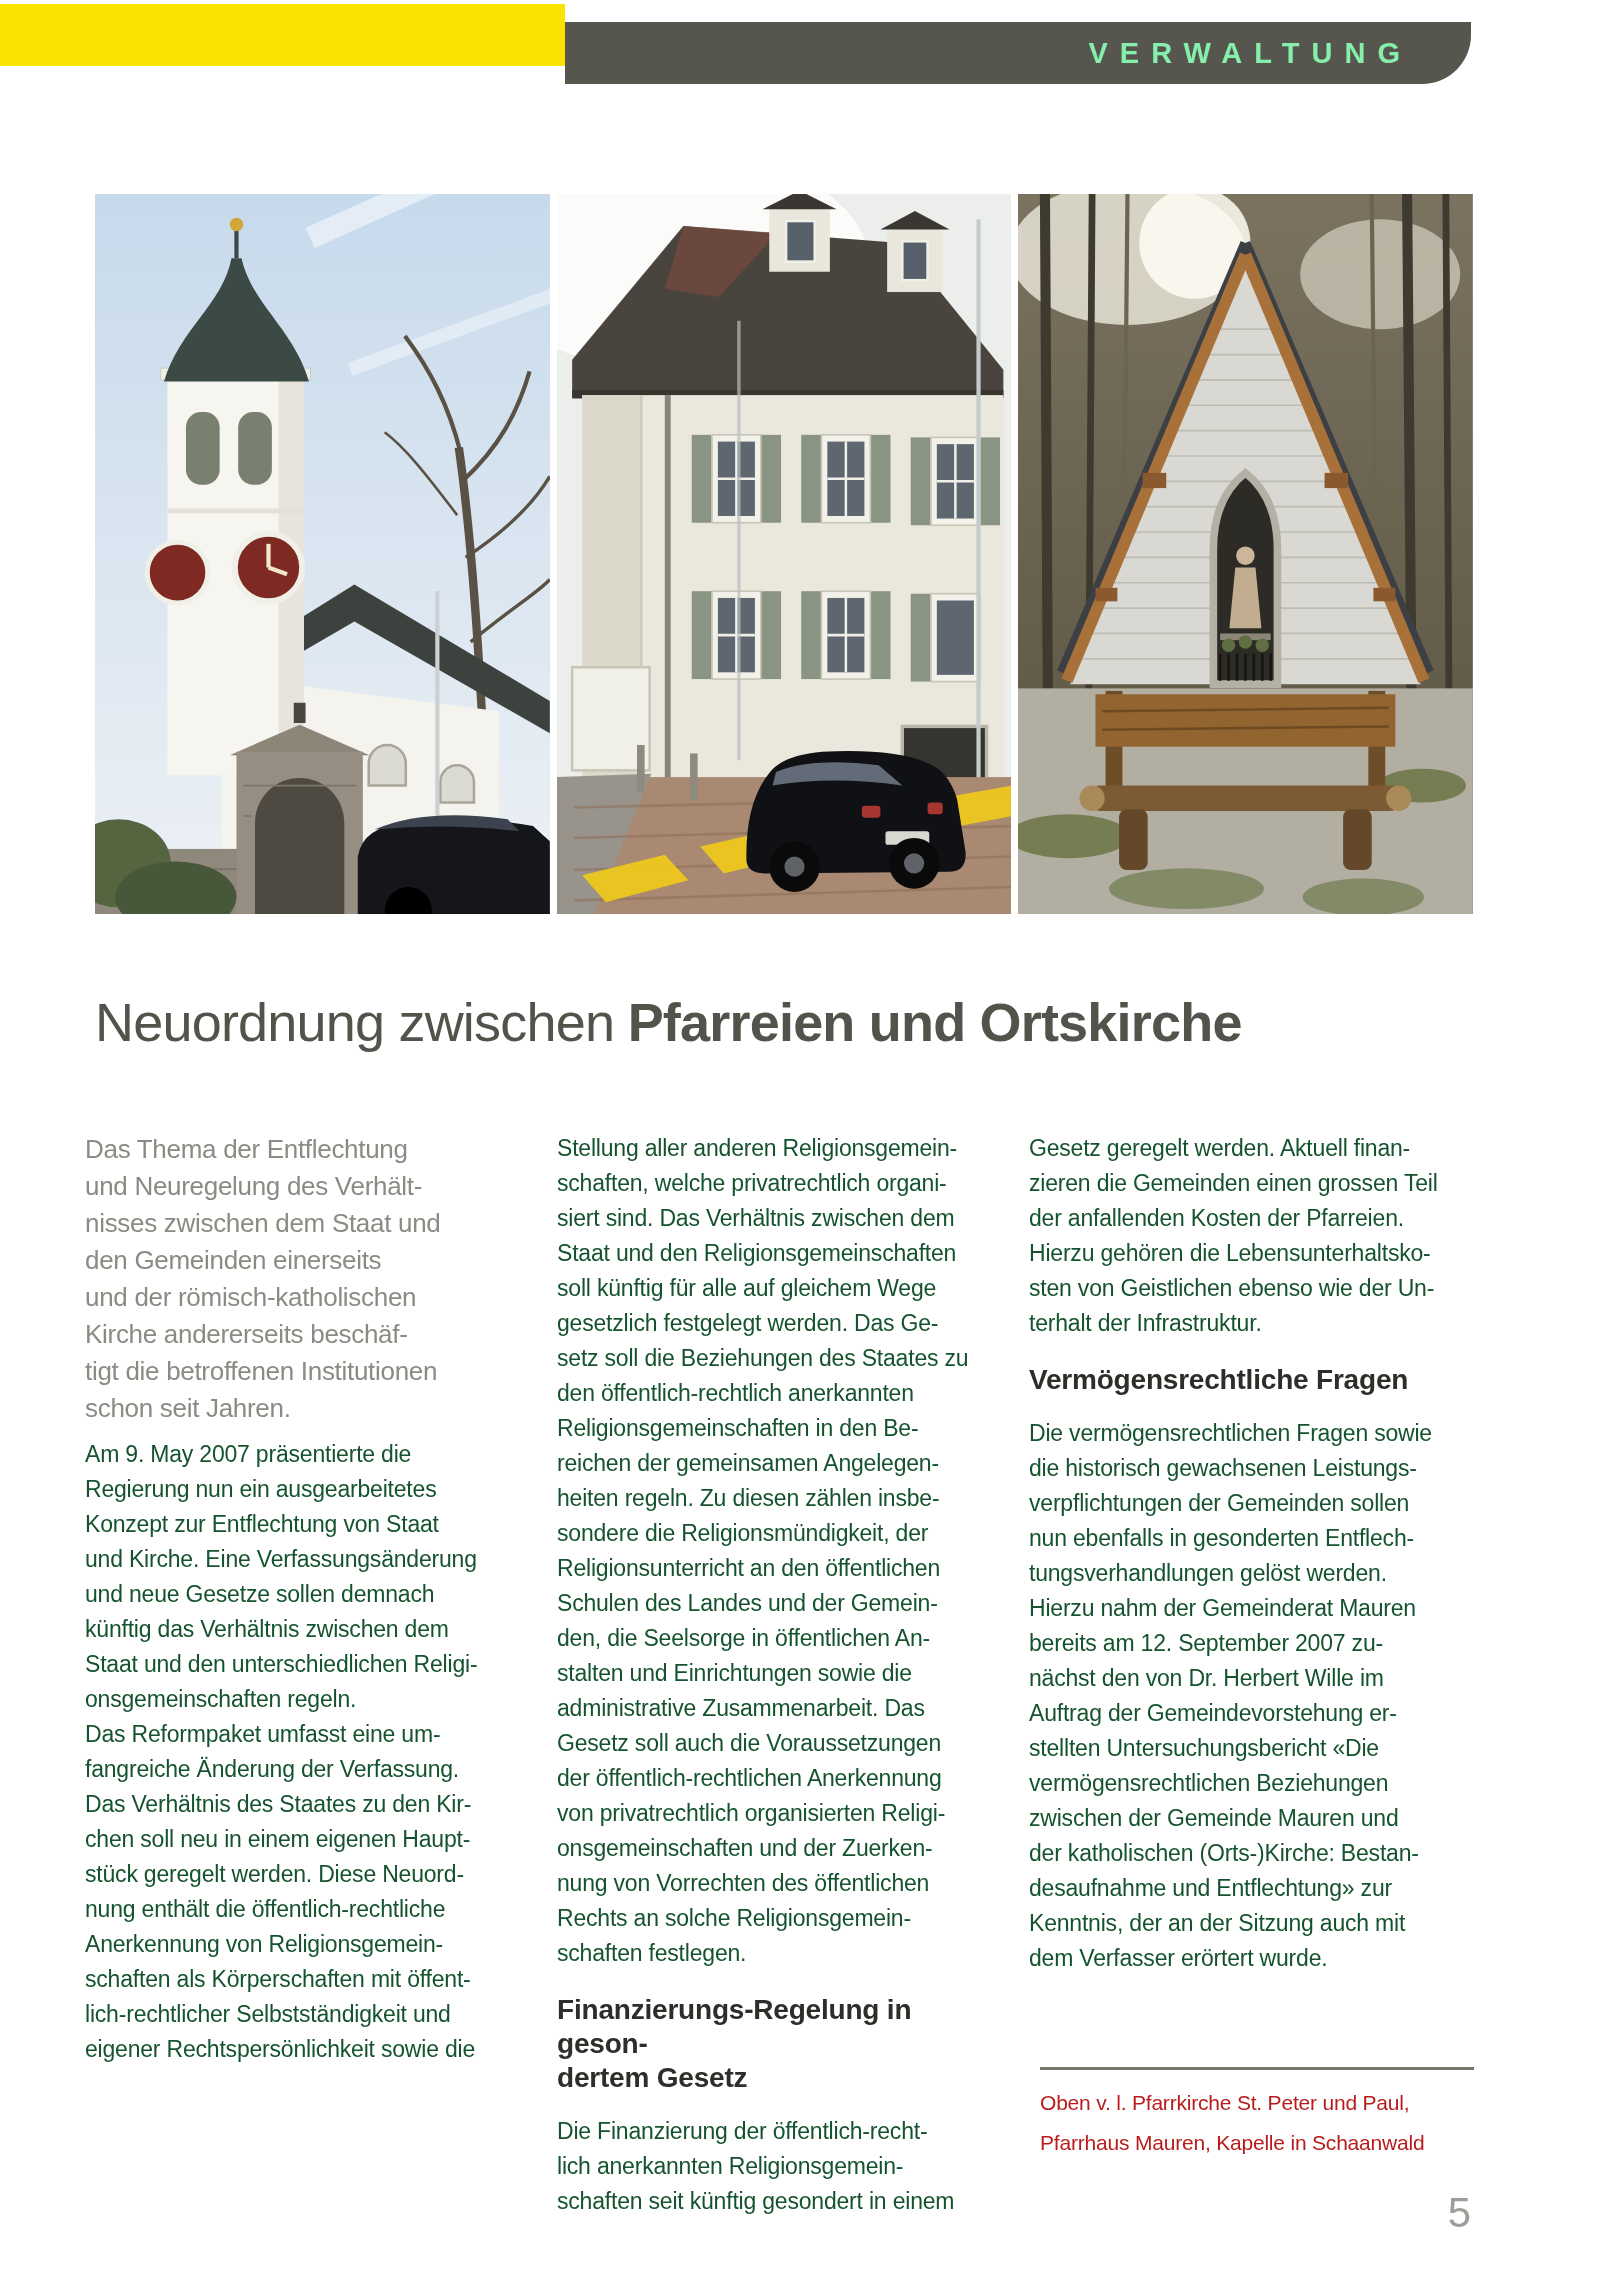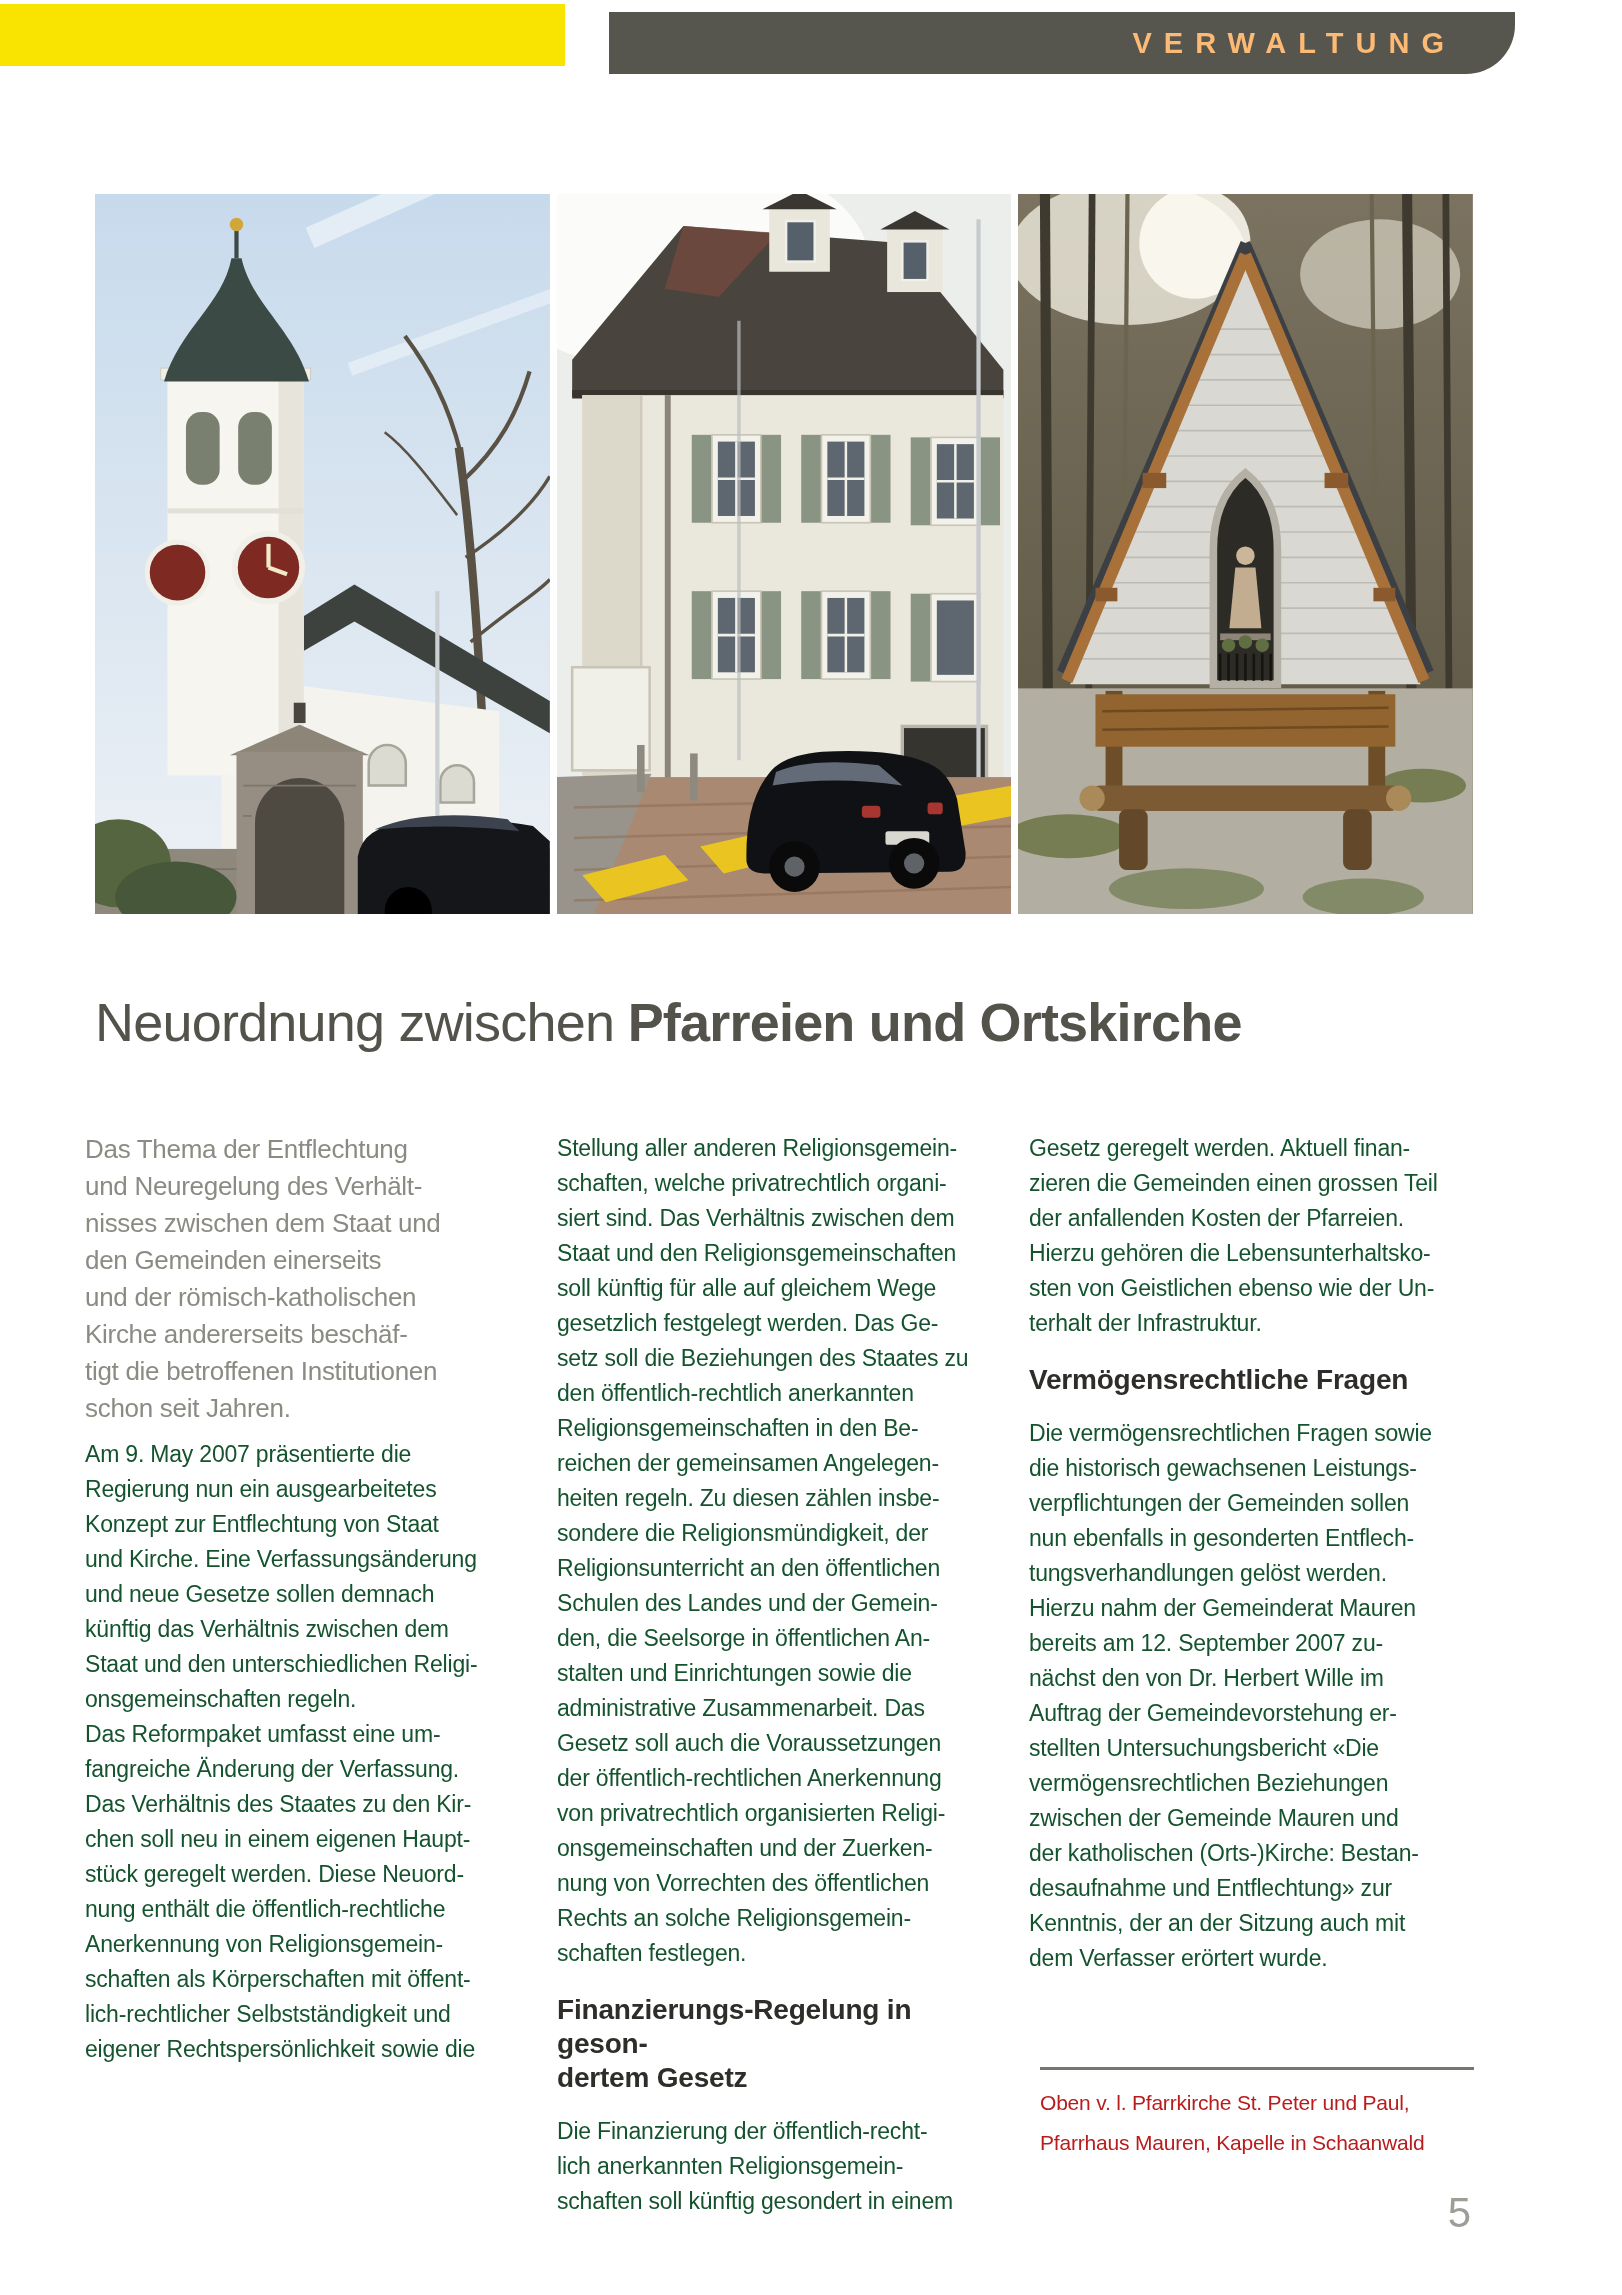--- a/index.html
+++ b/index.html
@@ -1,24 +1,24 @@
 <!DOCTYPE html>
 <html style="font-size:13.5px"><head>
 <meta charset="utf-8">
 <style>
   html,body{margin:0;padding:0;background:#ffffff;}
   .page{position:relative;width:1623px;height:2295px;background:#ffffff;overflow:hidden;
         font-family:"Liberation Sans",sans-serif;}
 
   
   .topbar-yellow{position:absolute;left:0;top:4.2px;width:565px;height:62px;background:#F9E300;}
-  .topbar-gray{position:absolute;left:565px;top:12px;width:906px;height:62px;background:#56564E;
+  .topbar-gray{position:absolute;left:565px;top:22px;width:906px;height:62px;background:#56564E;
                border-radius:0 0 49px 0;box-sizing:border-box;
-               color:#fdba74;font-weight:bold;font-size:29px;letter-spacing:12px;
-               line-height:62px;text-align:right;padding-right:59px;margin-left:44px;}
+               color:#86efac;font-weight:bold;font-size:29px;letter-spacing:12px;
+               line-height:62px;text-align:right;padding-right:59px;}
 
   
   .photos{position:absolute;left:95px;top:194px;width:1378px;height:720px;display:flex;gap:6.8px;}
   .photo{flex:1 1 0;height:100%;overflow:hidden;background:#dddddd;}
   .photo svg{display:block;width:100%;height:100%;}
 
   
   .title{position:absolute;left:95px;top:991px;width:1403px;font-size:54px;color:#54534B;
          letter-spacing:-0.8px;white-space:nowrap;}
   .title .t-bold{font-weight:bold;margin-left:13.5px;}
@@ -351,21 +351,21 @@
 der öffentlich-rechtlichen Anerkennung
 von privatrechtlich organisierten Religi-
 onsgemeinschaften und der Zuerken-
 nung von Vorrechten des öffentlichen
 Rechts an solche Religionsgemein-
 schaften festlegen.</p>
       <p class="heading">Finanzierungs-Regelung in geson-
 dertem Gesetz</p>
       <p class="para">Die Finanzierung der öffentlich-recht-
 lich anerkannten Religionsgemein-
-schaften soll künftig gesondert in einem</p>
+schaften seit künftig gesondert in einem</p>
     </div>
     <div class="col">
       <p class="para">Gesetz geregelt werden. Aktuell finan-
 zieren die Gemeinden einen grossen Teil
 der anfallenden Kosten der Pfarreien.
 Hierzu gehören die Lebensunterhaltsko-
 sten von Geistlichen ebenso wie der Un-
 terhalt der Infrastruktur.</p>
       <p class="heading">Vermögensrechtliche Fragen</p>
       <p class="para">Die vermögensrechtlichen Fragen sowie

